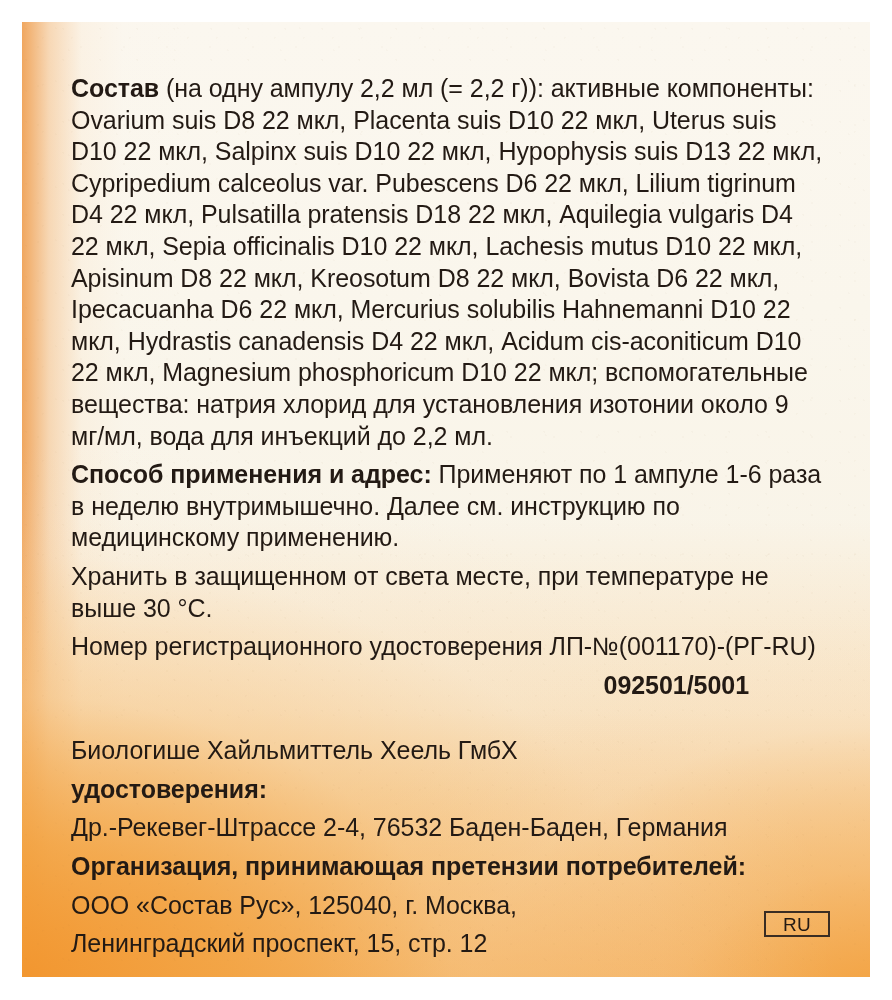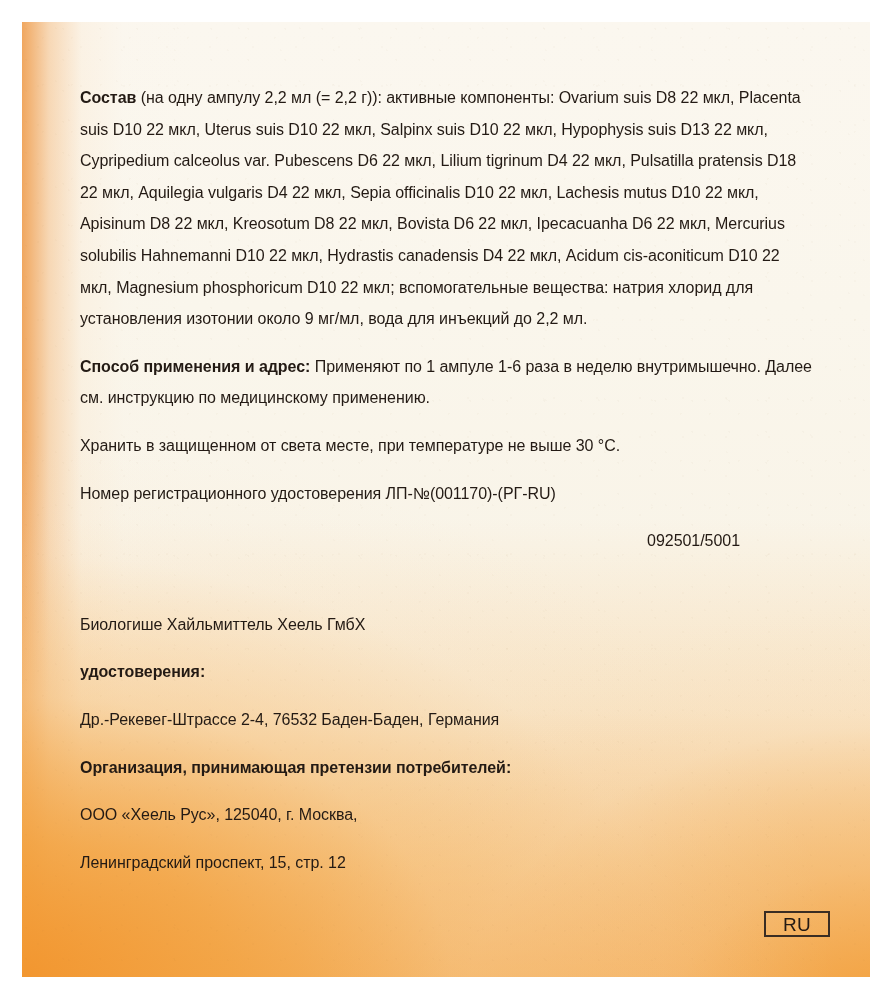--- a/index.html
+++ b/index.html
@@ -49,33 +49,34 @@
   }
 
   #content {
     position: relative;
     padding: 44px 40px 0 42px;
     box-sizing: border-box;
   }
 
   .para {
     color: #231a14;
-    font-size: 16px;
+    font-size: 25px;
     line-height: 31.6px;
     letter-spacing: -0.05px;
-    margin: 16px;
+    margin: 7px;
     text-align: left;
   }
   .para + .para { margin-top: 0; }
 
   .b { font-weight: 700; }
 
   .reg-number-line {
     text-align: right;
     padding-right: 74px;
+    font-weight: bold;
   }
 
   .block-gap { height: 20px; }
 
   .addr-line { }
 
   #ru-mark {
     position: absolute;
     left: 742px;
     top: 889px;
@@ -109,21 +110,21 @@
     <p class="para">Номер регистрационного удостоверения ЛП-№(001170)-(РГ-RU)</p>
     <p class="para reg-number-line">092501/5001</p>
 
     <div class="block-gap"></div>
 
     <p class="para addr-line">Биологише Хайльмиттель Хеель ГмбХ</p>
     <p class="para b">удостоверения:</p>
     <p class="para addr-line">Др.-Рекевег-Штрассе 2-4, 76532 Баден-Баден, Германия</p>
 
     <p class="para b">Организация, принимающая претензии потребителей:</p>
-    <p class="para addr-line">ООО «Хеель Рус», 125040, г. Москва,</p>
+    <p class="para addr-line">ООО «Состав Рус», 125040, г. Москва,</p>
     <p class="para addr-line">Ленинградский проспект, 15, стр. 12</p>
 
   </div>
 
   <div id="ru-mark">
       <span>RU</span>
     </div>
 </div>
 
 </body></html>

